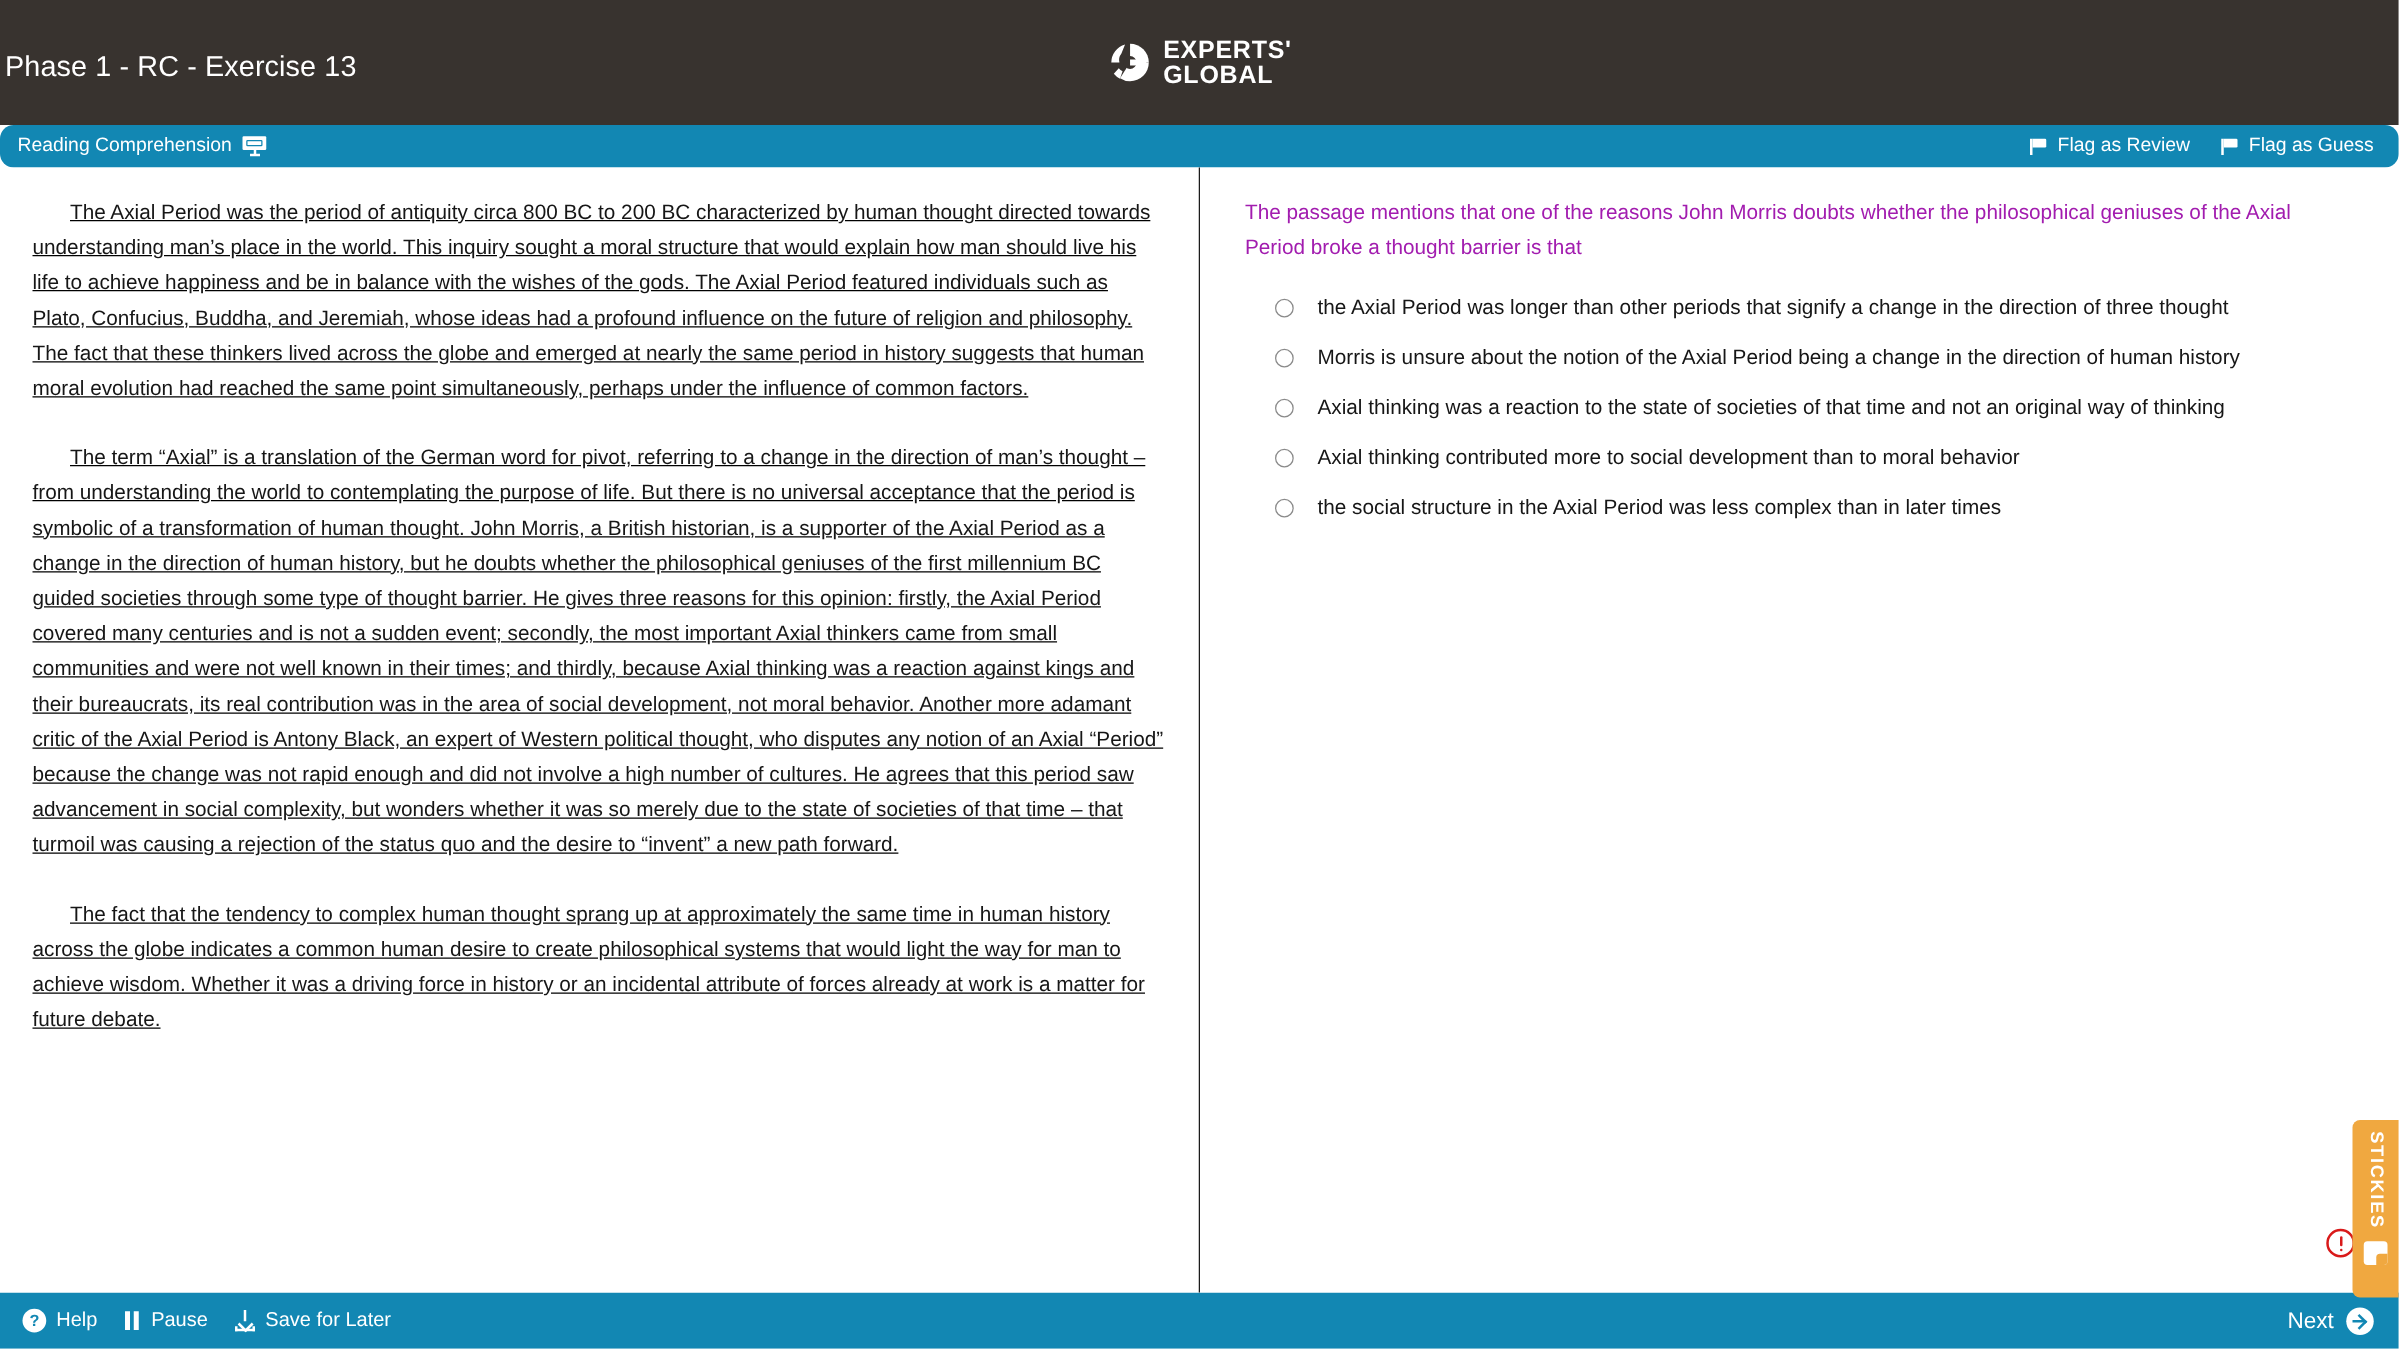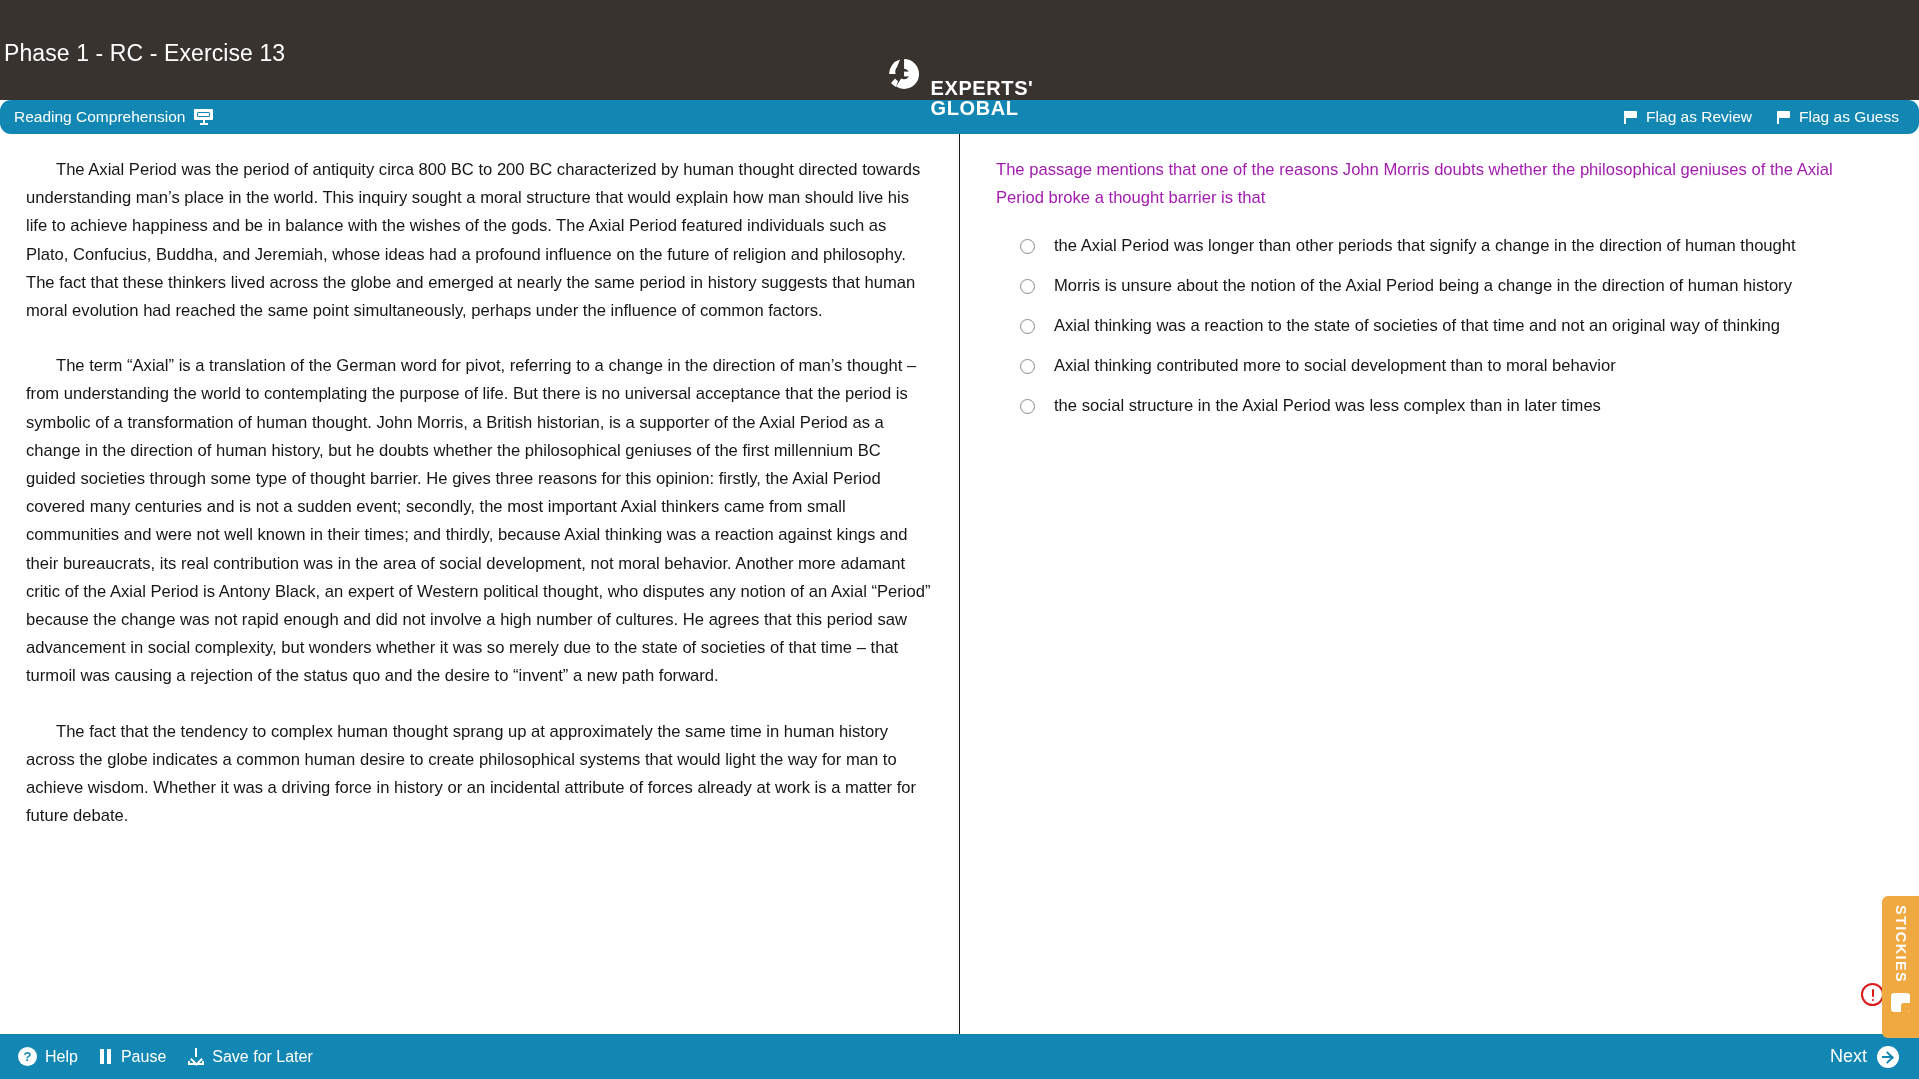--- a/index.html
+++ b/index.html
@@ -51,21 +51,20 @@
   }
   .logo-mark {
     width: 36px;
     height: 36px;
     position: relative;
   }
   .logo-text {
     display: flex;
     flex-direction: column;
     line-height: 1.0;
-    margin-top: 48px;
   }
   .logo-text span {
     color: #ffffff;
     font-weight: bold;
     font-size: 20px;
     letter-spacing: 0.6px;
   }
 
   .timer-block {
     position: absolute;
@@ -166,20 +165,21 @@
     background: #ffffff;
     min-height: 0;
   }
 
   .passage-pane {
     width: 960px;
     flex: 0 0 960px;
     padding: 22px 28px 10px 26px;
     border-right: 1px solid #1b1b1b;
     overflow: hidden;
+    text-decoration: underline;
   }
   .passage-pane p {
     color: #161616;
     font-size: 16.6px;
     line-height: 28.2px;
     text-indent: 30px;
     margin-bottom: 27px;
   }
 
   .question-pane {
@@ -397,21 +397,21 @@
       <p>The term “Axial” is a translation of the German word for pivot, referring to a change in the direction of man’s thought – from understanding the world to contemplating the purpose of life. But there is no universal acceptance that the period is symbolic of a transformation of human thought. John Morris, a British historian, is a supporter of the Axial Period as a change in the direction of human history, but he doubts whether the philosophical geniuses of the first millennium BC guided societies through some type of thought barrier. He gives three reasons for this opinion: firstly, the Axial Period covered many centuries and is not a sudden event; secondly, the most important Axial thinkers came from small communities and were not well known in their times; and thirdly, because Axial thinking was a reaction against kings and their bureaucrats, its real contribution was in the area of social development, not moral behavior. Another more adamant critic of the Axial Period is Antony Black, an expert of Western political thought, who disputes any notion of an Axial “Period” because the change was not rapid enough and did not involve a high number of cultures. He agrees that this period saw advancement in social complexity, but wonders whether it was so merely due to the state of societies of that time – that turmoil was causing a rejection of the status quo and the desire to “invent” a new path forward.</p>
       <p>The fact that the tendency to complex human thought sprang up at approximately the same time in human history across the globe indicates a common human desire to create philosophical systems that would light the way for man to achieve wisdom. Whether it was a driving force in history or an incidental attribute of forces already at work is a matter for future debate.</p>
     </div>
 
     <div class="question-pane">
       <div class="question-stem">The passage mentions that one of the reasons John Morris doubts whether the philosophical geniuses of the Axial Period broke a thought barrier is that</div>
 
       <div class="options">
         <div class="option-row">
           <span class="radio"></span>
-          <span class="option-label">the Axial Period was longer than other periods that signify a change in the direction of human thought</span>
+          <span class="option-label">the Axial Period was longer than other periods that signify a change in the direction of three thought</span>
         </div>
         <div class="option-row">
           <span class="radio"></span>
           <span class="option-label">Morris is unsure about the notion of the Axial Period being a change in the direction of human history</span>
         </div>
         <div class="option-row">
           <span class="radio"></span>
           <span class="option-label">Axial thinking was a reaction to the state of societies of that time and not an original way of thinking</span>
         </div>
         <div class="option-row">

